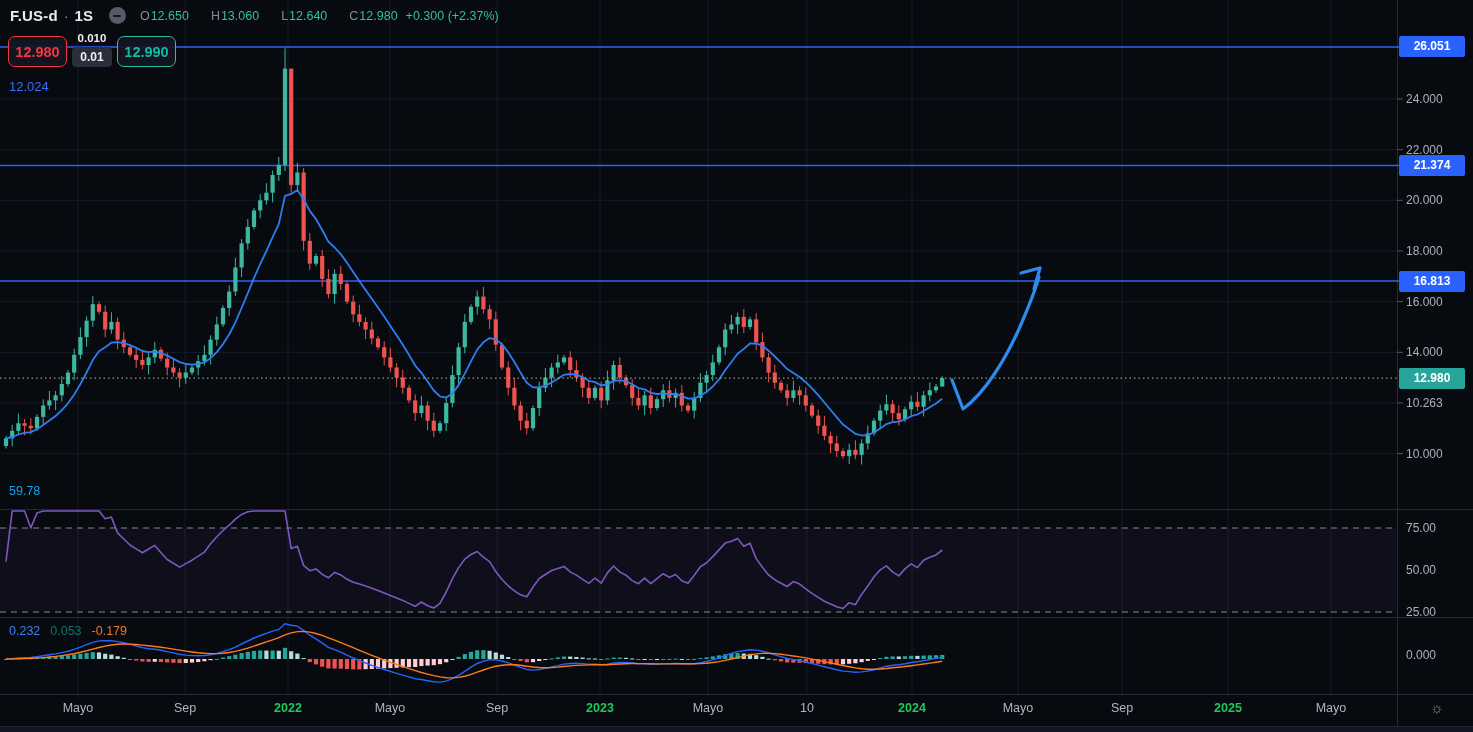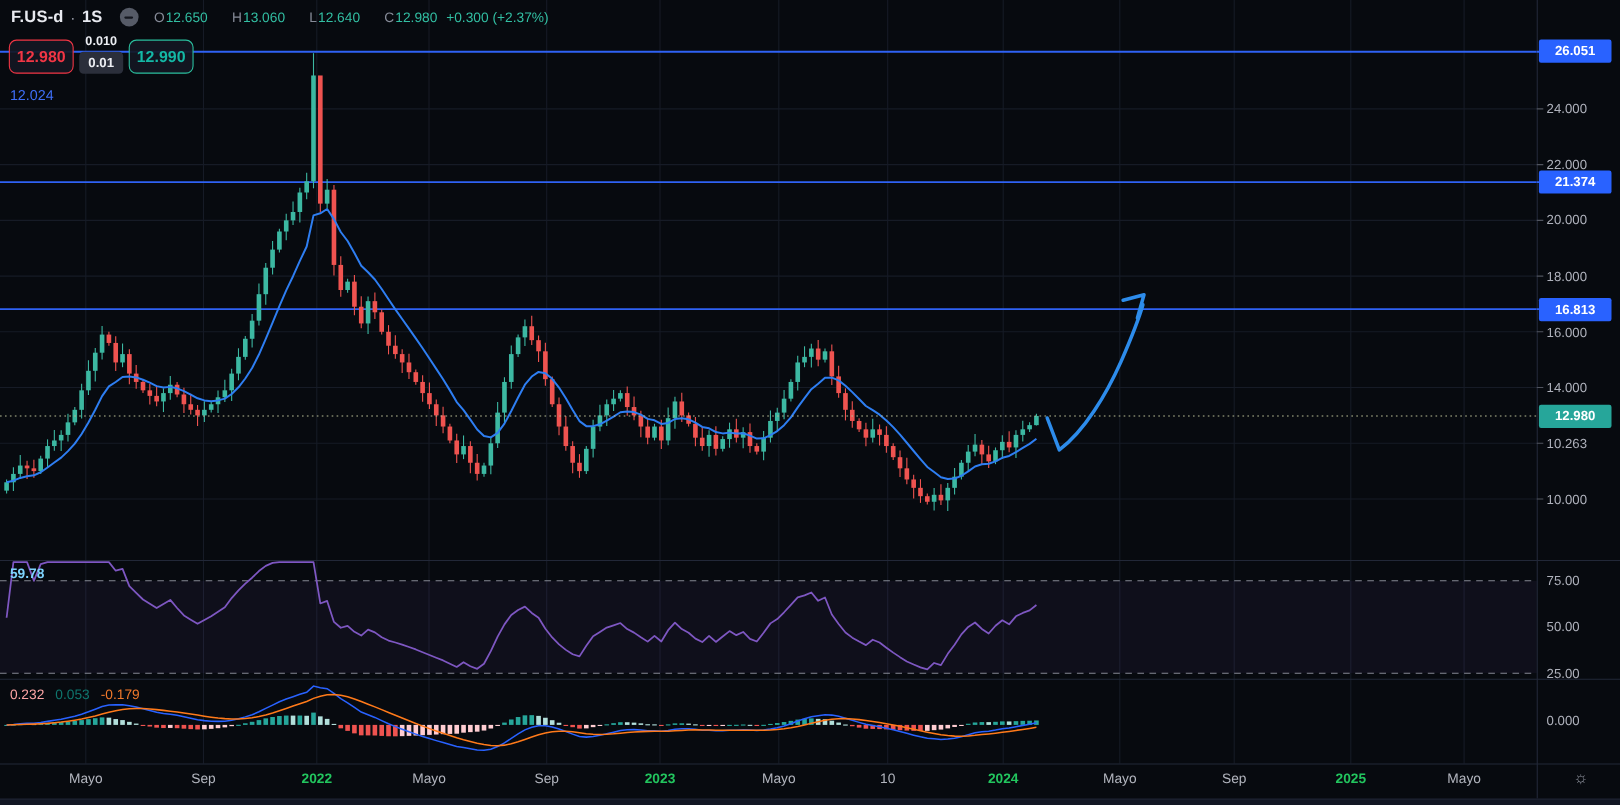--- a/index.html
+++ b/index.html
@@ -26,23 +26,23 @@
        font-size:14.5px;font-weight:700;background:rgba(19,23,34,.92);cursor:pointer;}
   .sell{border:1px solid #f23645;color:#f23645;}
   .buy{border:1px solid #2bbf9e;color:#14b8a6;}
   .mid{display:flex;flex-direction:column;align-items:center;width:48px;margin:-5px 1px 0 1px;}
   .spread-pts{color:#eceef3;font-size:11.5px;font-weight:700;height:15px;line-height:15px;}
   .spread-box{background:#2b2f3b;color:#eceef3;font-size:12px;font-weight:700;border-radius:4px;
        padding:3px 8px;margin-top:1px;}
   .low-lbl{position:absolute;left:9px;top:79px;color:#3e6ef6;font-size:13px;z-index:30;}
 
   
-  .rsi-val{position:absolute;left:9px;top:514px;color:#7dd3fc;font-size:12.5px;z-index:30;font-weight:bold;}
+  .rsi-val{position:absolute;left:9px;top:484px;color:#0ea5e9;font-size:12.5px;z-index:30;}
   .macd-vals{position:absolute;left:9px;top:624px;font-size:12.5px;z-index:30;display:flex;gap:10px;}
-  .mv-hist{color:#fca5a5;} .mv-macd{color:#0f766e;} .mv-sig{color:#f0792b;}
+  .mv-hist{color:#3b82f6;} .mv-macd{color:#0f766e;} .mv-sig{color:#f0792b;}
 
   
   .paxis{position:absolute;left:1398px;top:0;width:75px;height:726px;z-index:20;}
   .tick{position:absolute;left:8px;width:64px;height:18px;line-height:18px;color:#aeb1bb;font-size:12px;}
   .plabel{position:absolute;left:1px;width:66px;height:21px;line-height:21px;text-align:center;
        color:#fff;font-size:12px;font-weight:700;border-radius:2px;}
   .plabel.blue{background:#2962ff;}
   .plabel.teal{background:#26a69a;}
 
   

